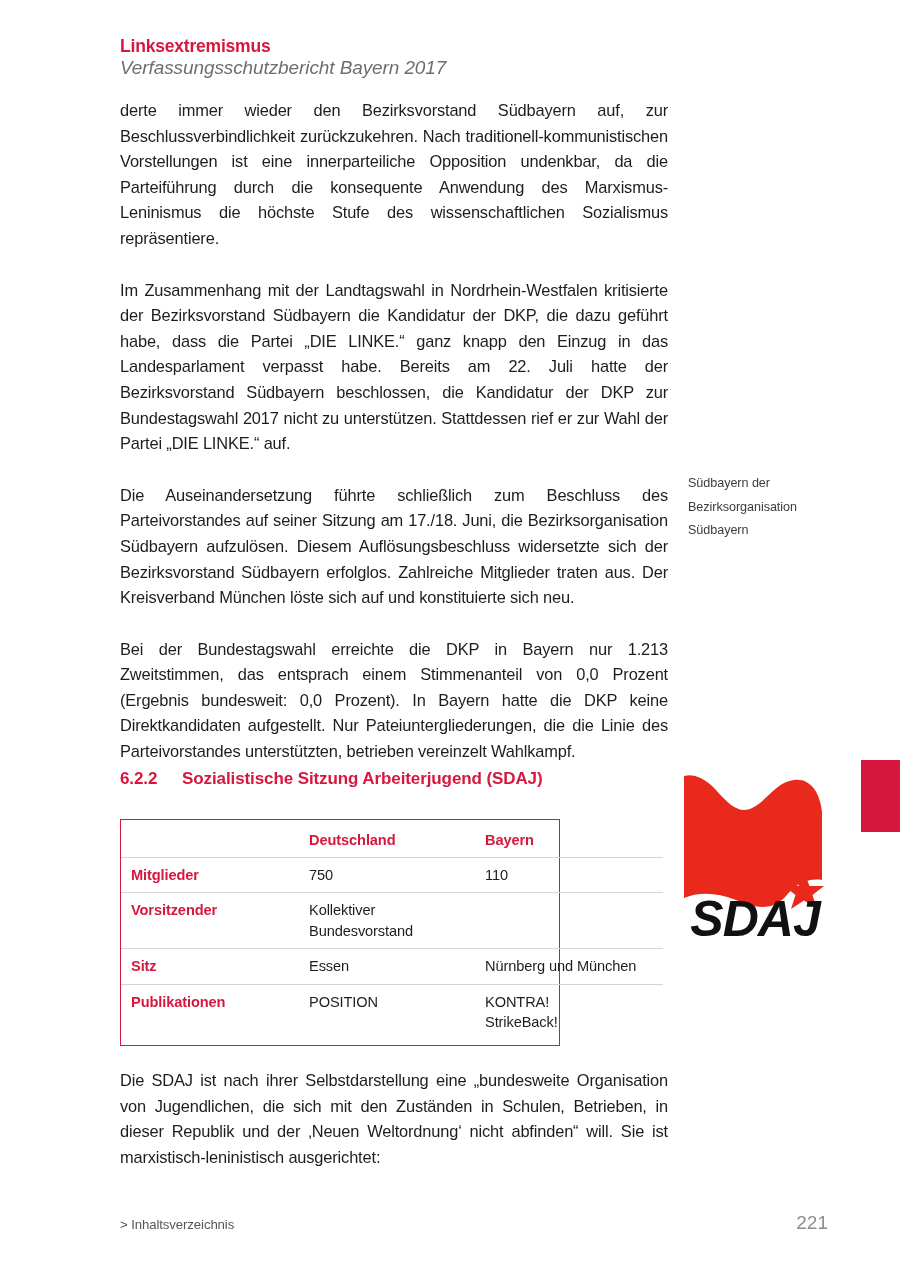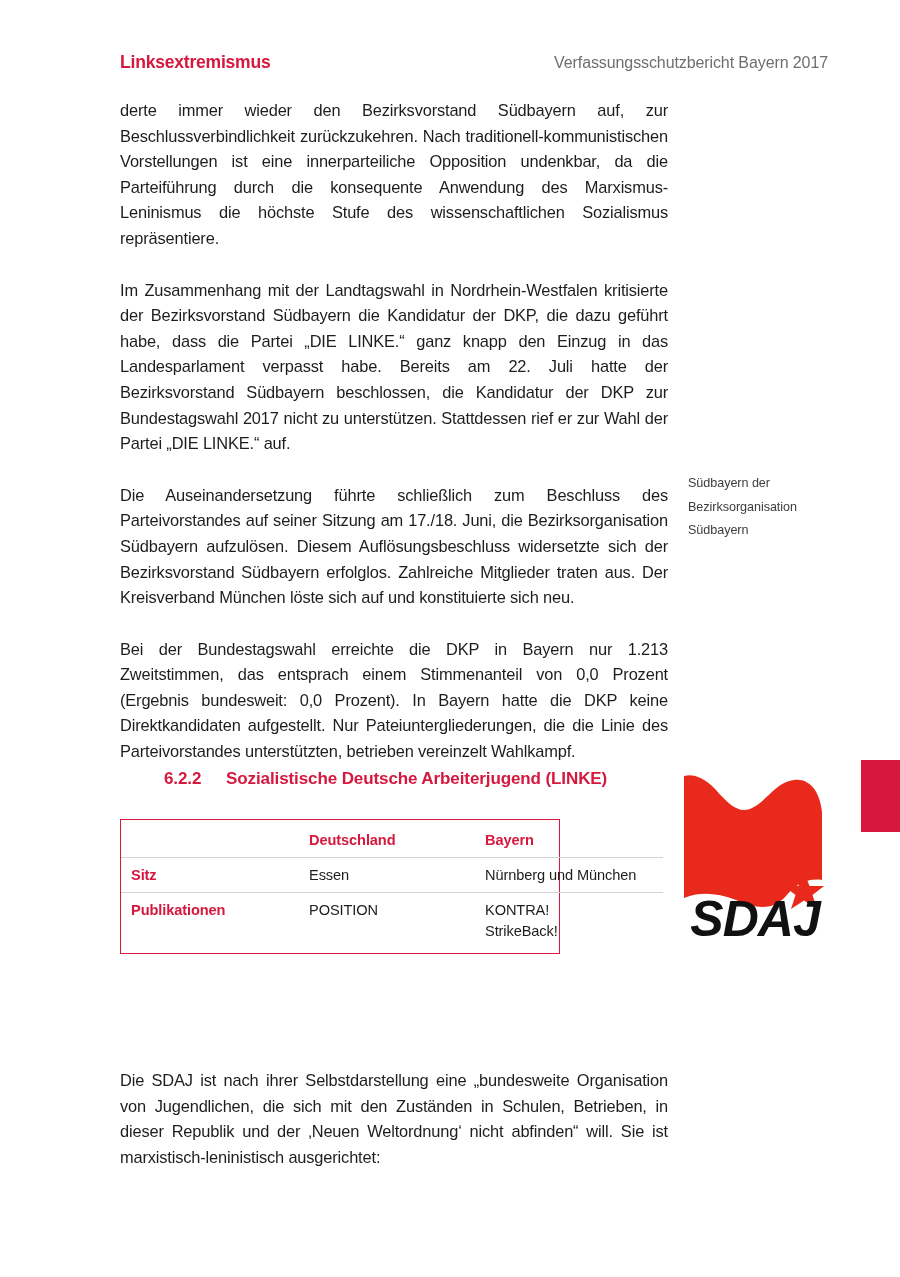--- a/index.html
+++ b/index.html
@@ -16,37 +16,39 @@
     width: 900px;
     height: 1277px;
     background: #ffffff;
     overflow: hidden;
   }
 
   
   #header {
     position: absolute;
     left: 120px;
-    top: 52px;
+    top: 36px;
     width: 708px;
     display: flex;
     align-items: baseline;
     justify-content: space-between;
+    flex-direction: column;
   }
   #header .chapter {
     font-size: 17.5px;
     font-weight: bold;
     color: #D6173E;
     letter-spacing: -0.2px;
   }
   #header .report {
-    font-size: 16px;
+    font-size: 19px;
     font-weight: normal;
     color: #6e6e6e;
     letter-spacing: -0.1px;
+    font-style: italic;
   }
 
   
   #content {
     position: absolute;
     left: 120px;
     top: 98px;
     width: 548px;
   }
   p.body {
@@ -83,21 +85,20 @@
     width: 548px;
     color: #D6173E;
     font-size: 17px;
     font-weight: bold;
     letter-spacing: -0.1px;
     display: flex;
   }
   #section-heading .num {
     width: 62px;
     flex: 0 0 62px;
-    margin-left: 44px;
   }
 
   
   #fact-table {
     position: absolute;
     left: 120px;
     top: 819px;
     width: 440px;
     border: 1.6px solid #D6173E;
     box-sizing: border-box;
@@ -205,38 +206,49 @@
   </div>
 
   <div id="margin-note">
     <div>Südbayern der</div>
     <div>Bezirksorganisation</div>
     <div>Südbayern</div>
   </div>
 
   <div id="section-heading">
     <span class="num">6.2.2</span>
-    <span>Sozialistische Deutsche Arbeiterjugend (LINKE)</span>
+    <span>Sozialistische Sitzung Arbeiterjugend (SDAJ)</span>
   </div>
 
   <div id="fact-table">
     <table>
       <colgroup>
         <col class="c-label">
           <col class="c-de">
           <col class="c-by">
       </colgroup>
       <thead>
         <tr>
           <th class="c1"></th>
           <th>Deutschland</th>
           <th>Bayern</th>
         </tr>
       </thead>
       <tbody>
+        <tr>
+          <td class="rowlabel">Mitglieder</td>
+          <td>750</td>
+          <td>110</td>
+        </tr>
+        <tr>
+          <td class="rowlabel">Vorsitzender</td>
+          <td style="white-space: pre-line;">Kollektiver
+Bundesvorstand</td>
+          <td></td>
+        </tr>
         <tr>
           <td class="rowlabel">Sitz</td>
           <td>Essen</td>
           <td>Nürnberg und München</td>
         </tr>
         <tr>
           <td class="rowlabel">Publikationen</td>
           <td>POSITION</td>
           <td style="white-space: pre-line;">KONTRA!
 StrikeBack!</td>
@@ -264,14 +276,18 @@
       <text x="79" y="168" text-anchor="middle" font-family="'Liberation Sans', sans-serif" font-size="50" font-weight="bold" font-style="italic" letter-spacing="-1" fill="#111111">SDAJ</text>
     </svg>
   </div>
 
   <div id="edge-tab"></div>
 
   <div style="position:absolute; left:120px; top:1068px; width:548px;">
     <p class="body last">Die SDAJ ist nach ihrer Selbstdarstellung eine „bundesweite Organisation von Jugendlichen, die sich mit den Zuständen in Schulen, Betrieben, in dieser Republik und der ‚Neuen Weltordnung‘ nicht abfinden“ will. Sie ist marxistisch-leninistisch ausgerichtet:</p>
   </div>
 
+  <div id="footer">
+    <a class="toc-link" href="#">&gt; Inhaltsverzeichnis</a>
+    <span class="pageno">221</span>
+  </div>
 
 </div>
 
 </body></html>

